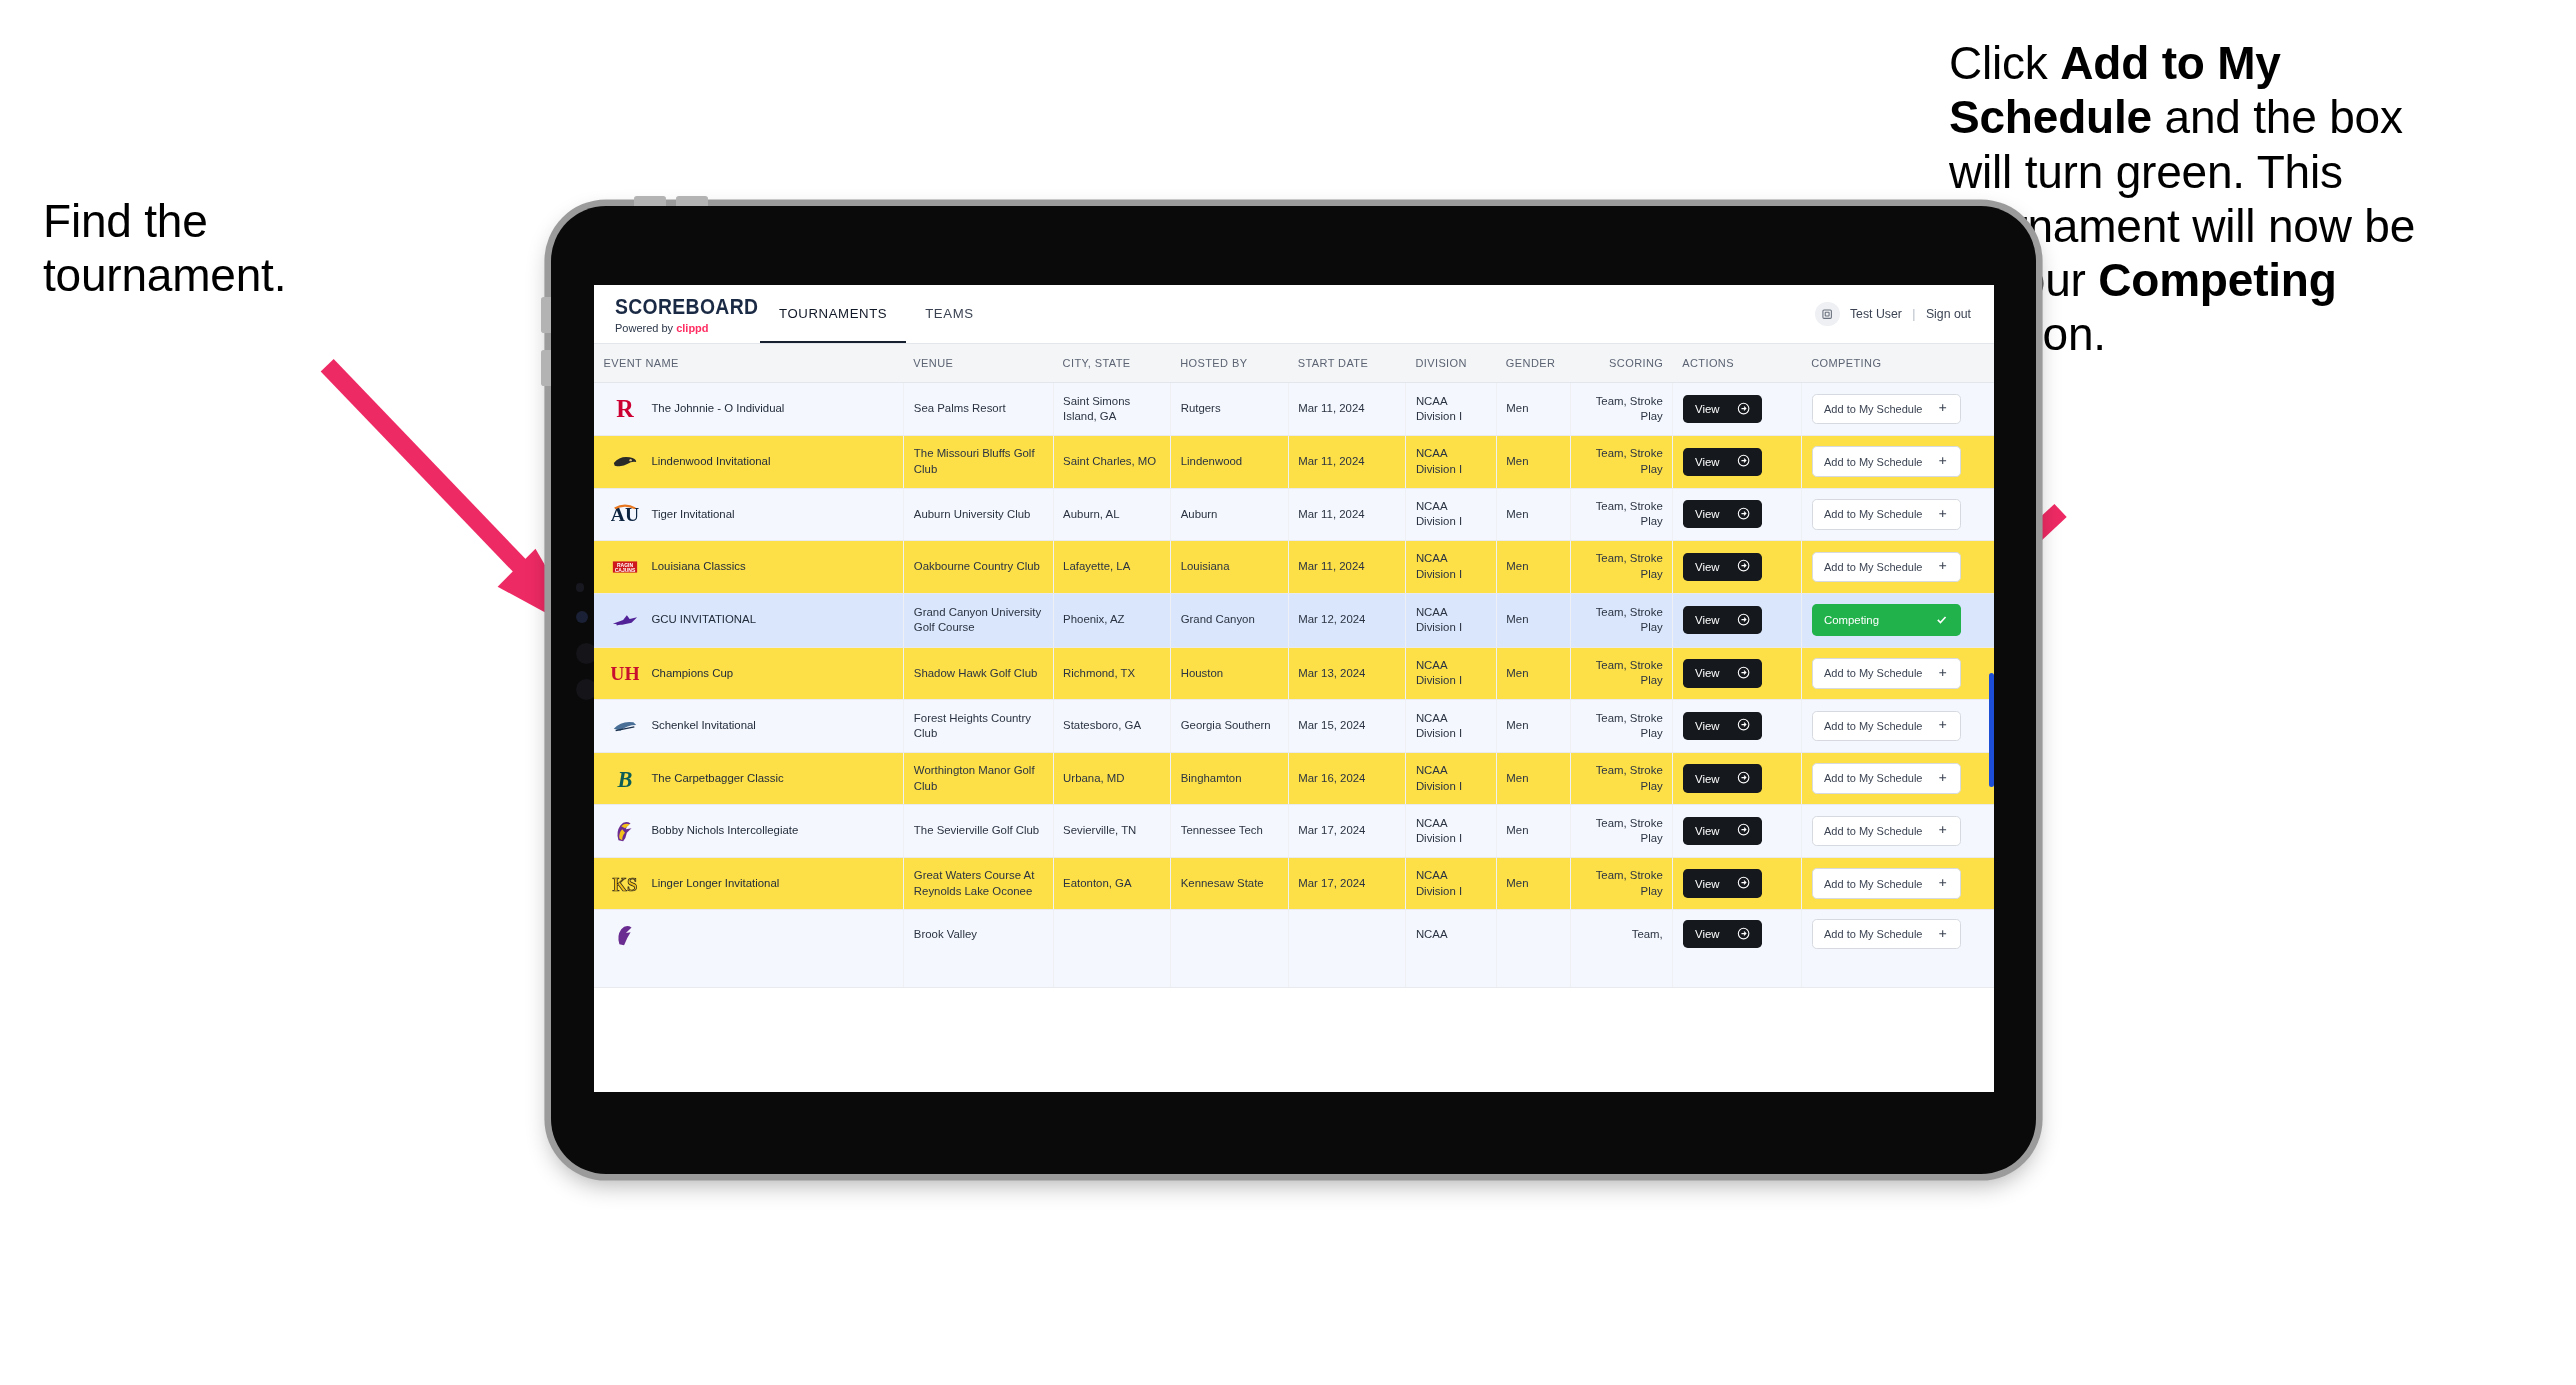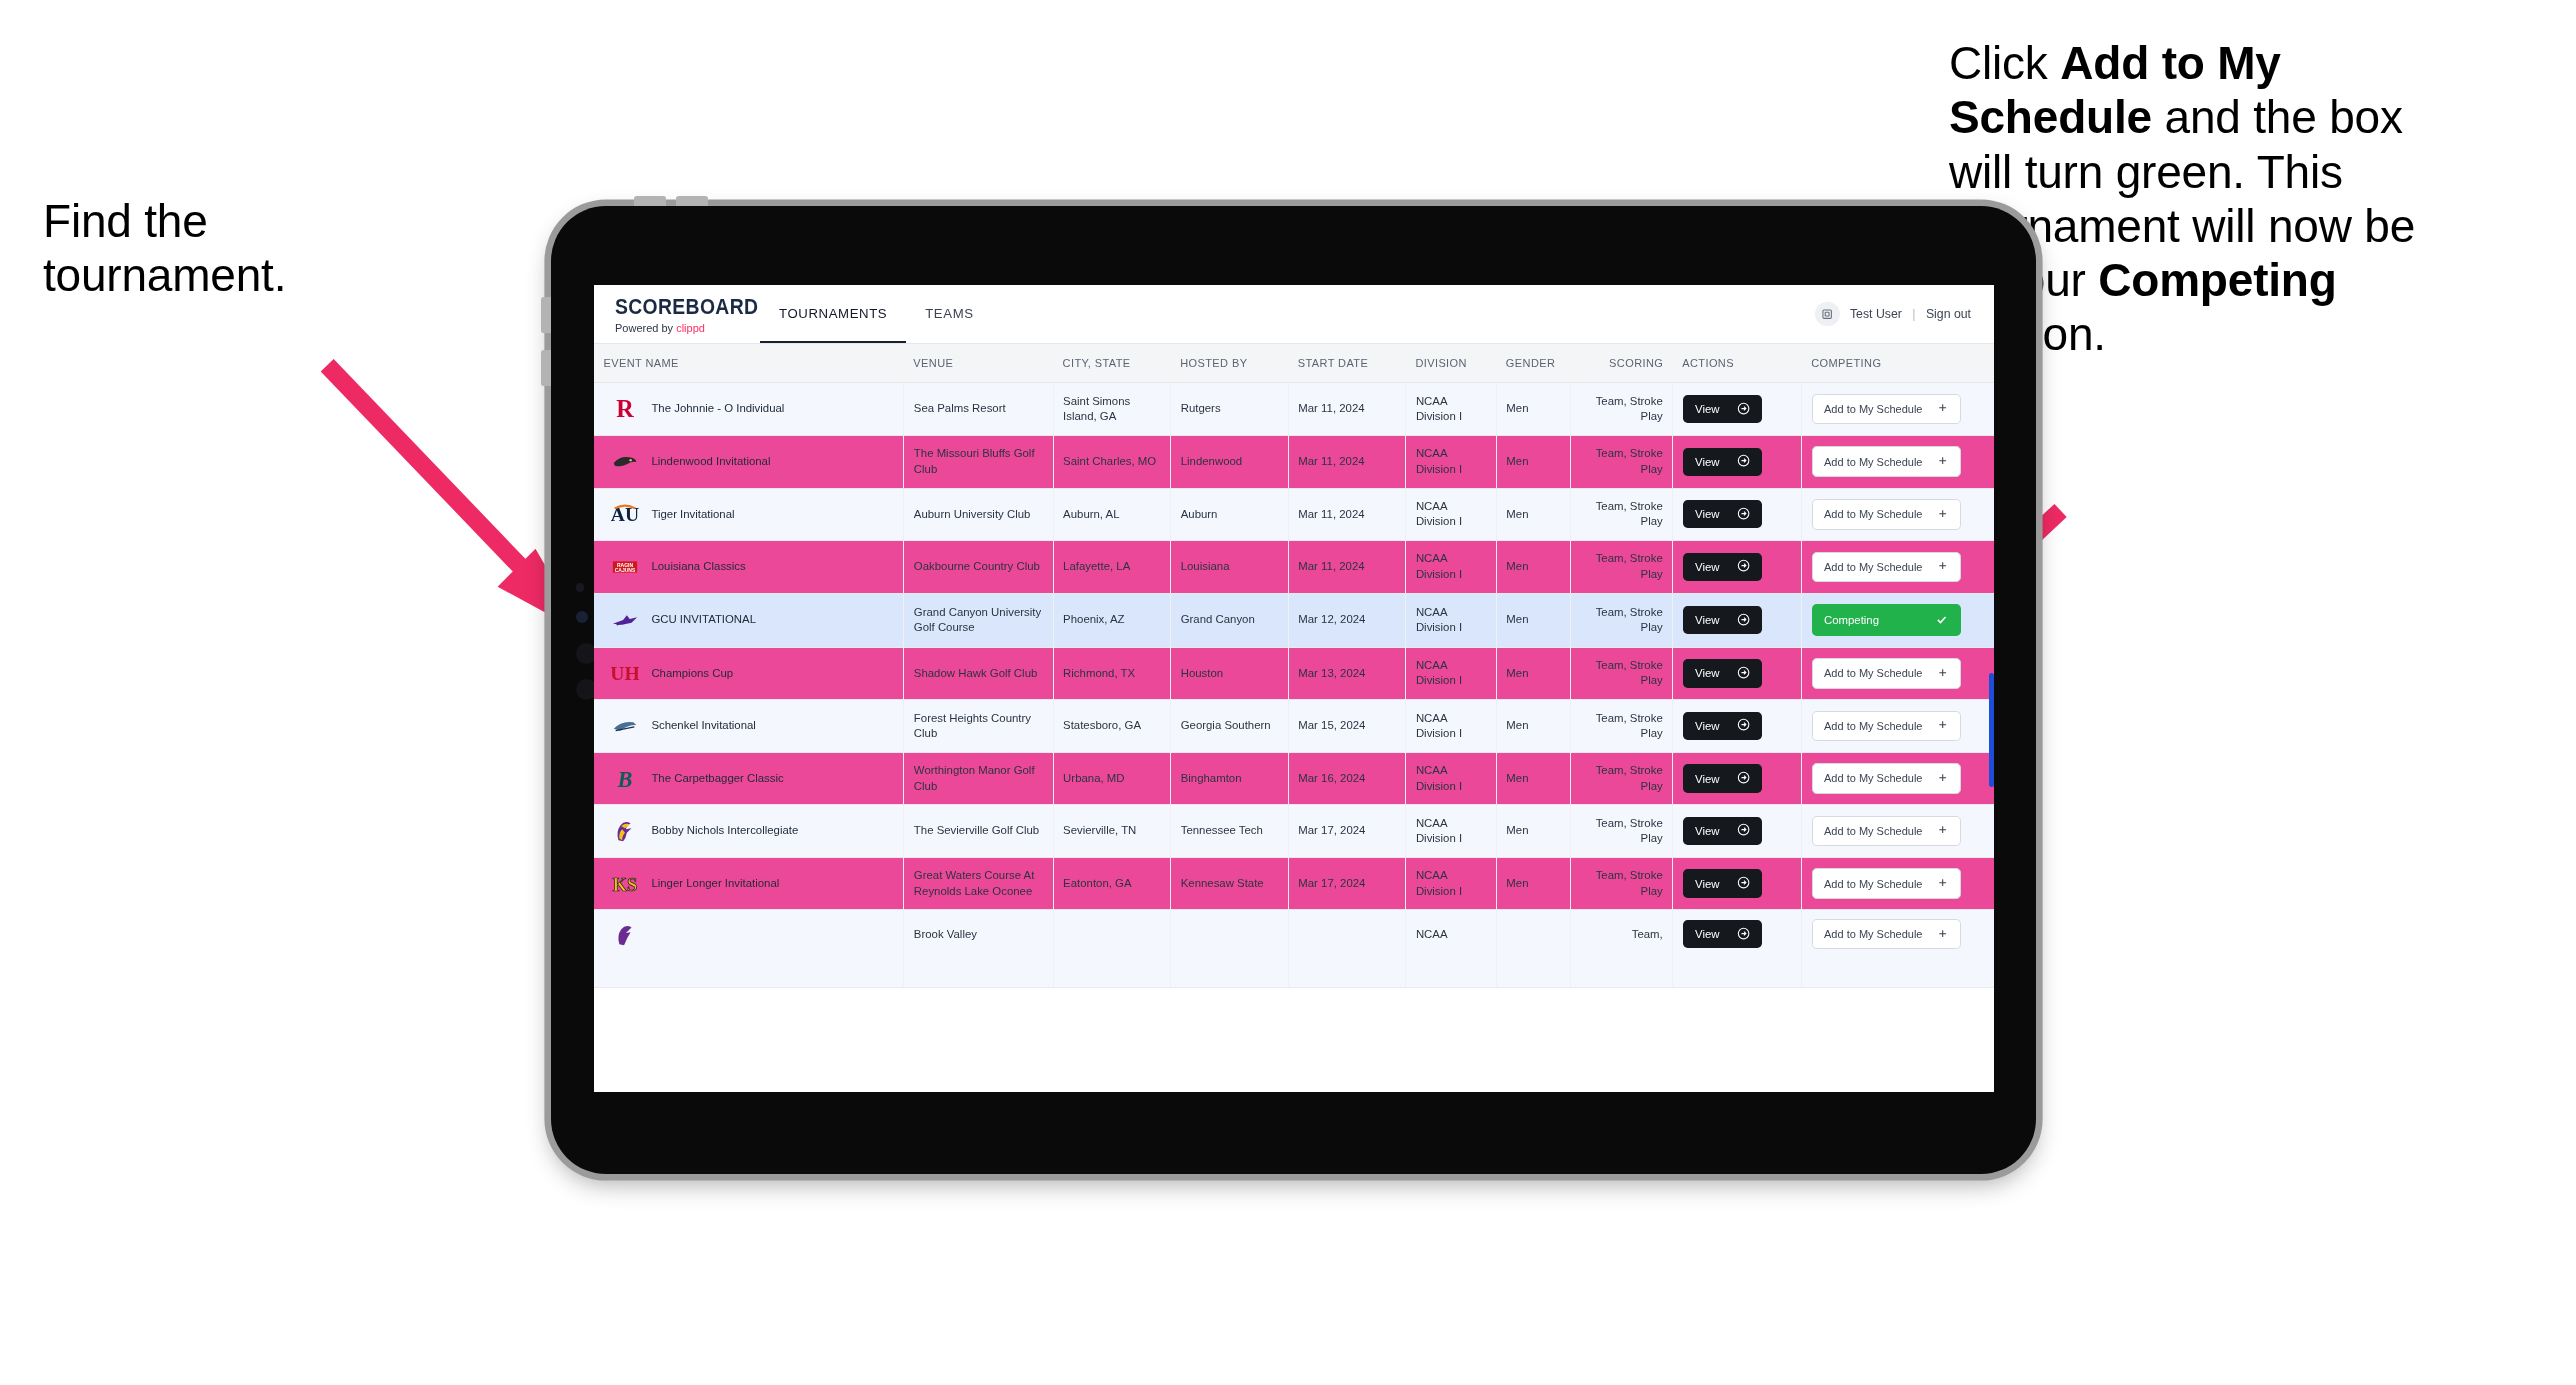--- a/index.html
+++ b/index.html
@@ -77,21 +77,21 @@
     border-bottom: 0.9px solid #e3e6ea;
     position: relative;
   }
   #brand { padding: 8.5px 0 0 21px; width: 166px; flex: none; }
   #brand-title {
     font-size: 22px; font-weight: 800; color: #1b2a44;
     letter-spacing: 0.4px; font-stretch: condensed;
     transform: scaleX(0.88); transform-origin: left center;
   }
   #brand-sub { font-size: 11px; color: #2b3648; margin-top: 2.8px; }
-  #brand-sub .clippd { color: #ff2d62; font-weight: 400; }
+  #brand-sub .clippd { color: #ff2d62; font-weight: 700; }
 
   .navtab {
     display: flex; align-items: center;
     padding: 0 19px;
     font-size: 13.2px; letter-spacing: 0.6px;
     color: #3c4453;
     border-bottom: 2.8px solid transparent;
     cursor: pointer;
   }
   .navtab.active { color: #111827; border-bottom-color: #16202e; font-weight: 500; }
@@ -122,21 +122,21 @@
     font-size: 11.4px; color: #2b3342;
     padding: 10.4px 9.5px;
     border-bottom: 0.9px solid #e8eaee;
     border-right: 0.9px solid #eef0f3;
     vertical-align: middle;
     line-height: 1.35;
   }
   tbody td:last-child { border-right: none; }
   thead th:last-child { border-right: none; }
   tbody tr { background: #f4f8fe; }
-  tbody tr.alt { background: #ec4899; }
+  tbody tr.alt { background: #fde047; }
   tbody tr.selected { background: #d9e6fb; }
 
   .c-event  { width: 274px; }
   .c-venue  { width: 132px; }
   .c-city   { width: 104px; }
   .c-host   { width: 104px; }
   .c-date   { width: 104px; }
   .c-div    { width: 80px; }
   .c-gender { width: 66px; }
   .c-score  { width: 90px; text-align: right; }

